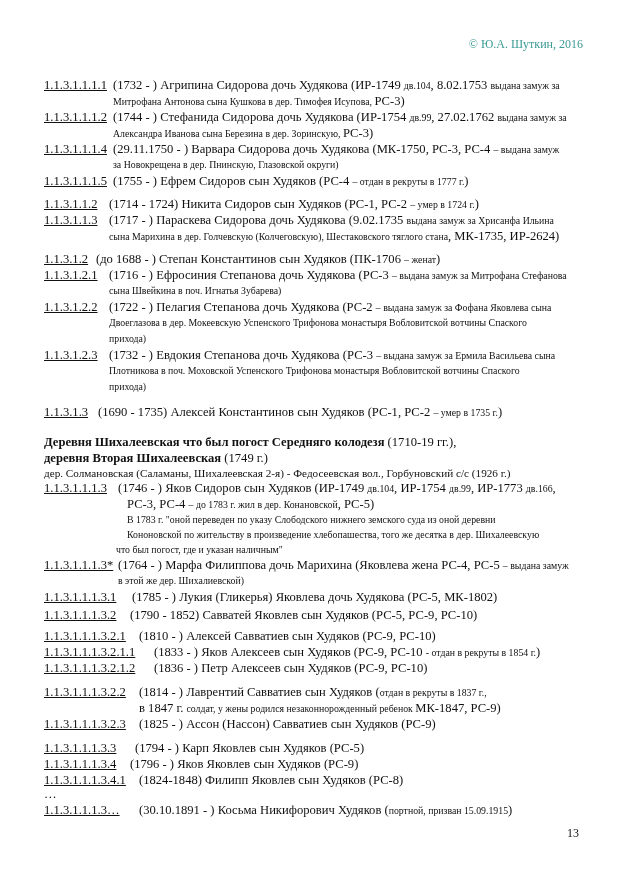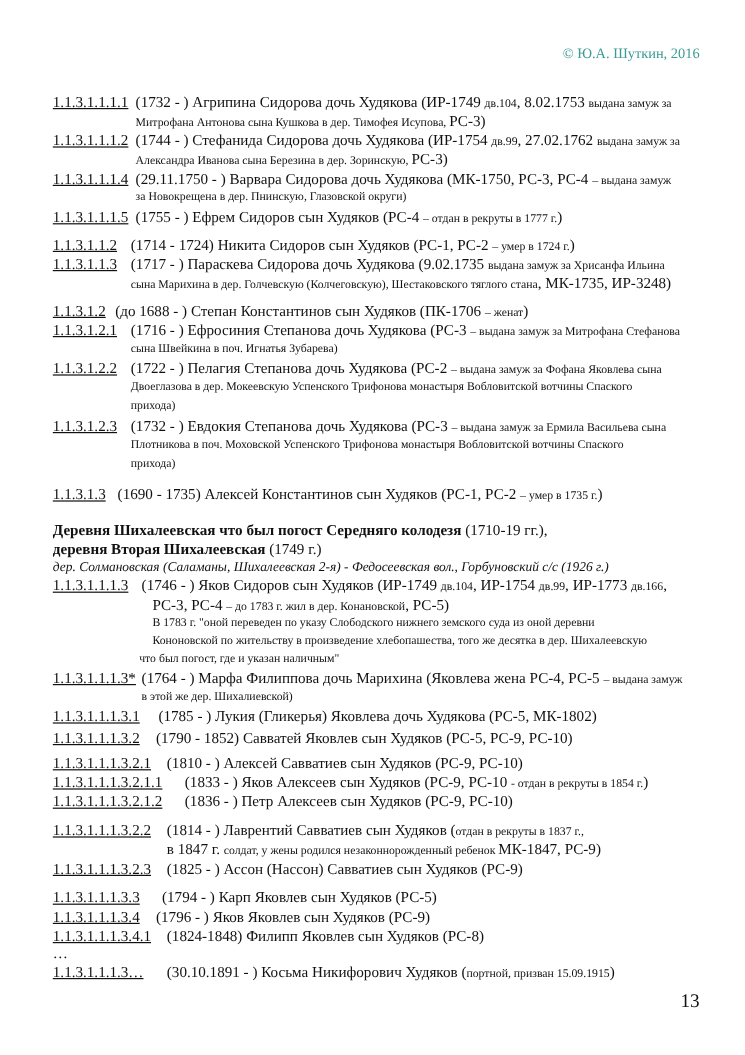--- a/index.html
+++ b/index.html
@@ -1,25 +1,25 @@
 <!DOCTYPE html>
 <html><head>
 <meta charset="utf-8">
 <style>
   html, body { margin:0; padding:0; background:#fff; }
   body { width:621px; height:879px; position:relative; overflow:hidden;
          font-family:"Liberation Serif", "DejaVu Serif", serif; color:#111; }
   .copyright { position:absolute; top:37px; right:38px; font-size:12px; color:#3a9a94; }
-  .pagenum { position:absolute; top:826px; left:567px; font-size:16px;text-align:right; }
+  .pagenum { position:absolute; top:826px; left:567px; font-size:12px;text-align:right; }
   .line { position:absolute; left:44px; font-size:12.6px; line-height:16px; white-space:nowrap; }
   .num { display:inline-block;text-decoration:underline; }
   .sm { font-size:9.8px; }
   .cont { position:absolute; font-size:9.8px; line-height:16px; white-space:nowrap; }
   .b { font-weight:bold; }
-  .it { font-style:italic; font-size:11.2px; }
+  .it { font-size:11.2px; }
 </style>
 </head>
 <body>
 
 <div class="copyright">© Ю.А. Шуткин, 2016</div>
 
 <div class="line" style="top:77px">
   <span class="num" style="width:69px">1.1.3.1.1.1.1</span><span>(1732 - ) Агрипина Сидорова дочь Худякова (ИР-1749 </span><span class="sm">дв.104</span><span>, 8.02.1753 </span><span class="sm">выдана замуж за</span>
 </div>
 <div class="cont" style="top:93px; left:113px"><span>Митрофана Антонова сына Кушкова в дер. Тимофея Исупова, </span><span style="font-size:12.6px">РС-3)</span></div>
@@ -37,21 +37,21 @@
 <div class="line" style="top:173px">
   <span class="num" style="width:69px">1.1.3.1.1.1.5</span><span>(1755 - ) Ефрем Сидоров сын Худяков (РС-4 </span><span class="sm">– отдан в рекруты в 1777 г.</span><span>)</span>
 </div>
 
 <div class="line" style="top:196px">
   <span class="num" style="width:65px">1.1.3.1.1.2</span><span>(1714 - 1724) Никита Сидоров сын Худяков (РС-1, РС-2 </span><span class="sm">– умер в 1724 г.</span><span>)</span>
 </div>
 <div class="line" style="top:212px">
   <span class="num" style="width:65px">1.1.3.1.1.3</span><span>(1717 - ) Параскева Сидорова дочь Худякова (9.02.1735 </span><span class="sm">выдана замуж за Хрисанфа Ильина</span>
 </div>
-<div class="cont" style="top:228px; left:109px"><span>сына Марихина в дер. Голчевскую (Колчеговскую), Шестаковского тяглого стана</span><span style="font-size:12.6px">, МК-1735, ИР-3248)</span></div>
+<div class="cont" style="top:228px; left:109px"><span>сына Марихина в дер. Голчевскую (Колчеговскую), Шестаковского тяглого стана</span><span style="font-size:12.6px">, МК-1735, ИР-2624)</span></div>
 
 <div class="line" style="top:251px">
   <span class="num" style="width:52px">1.1.3.1.2</span><span>(до 1688 - ) Степан Константинов сын Худяков (ПК-1706 </span><span class="sm">– женат</span><span>)</span>
 </div>
 
 <div class="line" style="top:267px">
   <span class="num" style="width:65px">1.1.3.1.2.1</span><span>(1716 - ) Ефросиния Степанова дочь Худякова (РС-3 </span><span class="sm">– выдана замуж за Митрофана Стефанова</span>
 </div>
 <div class="cont" style="top:283px; left:109px">сына Швейкина в поч. Игнатья Зубарева)</div>
 

